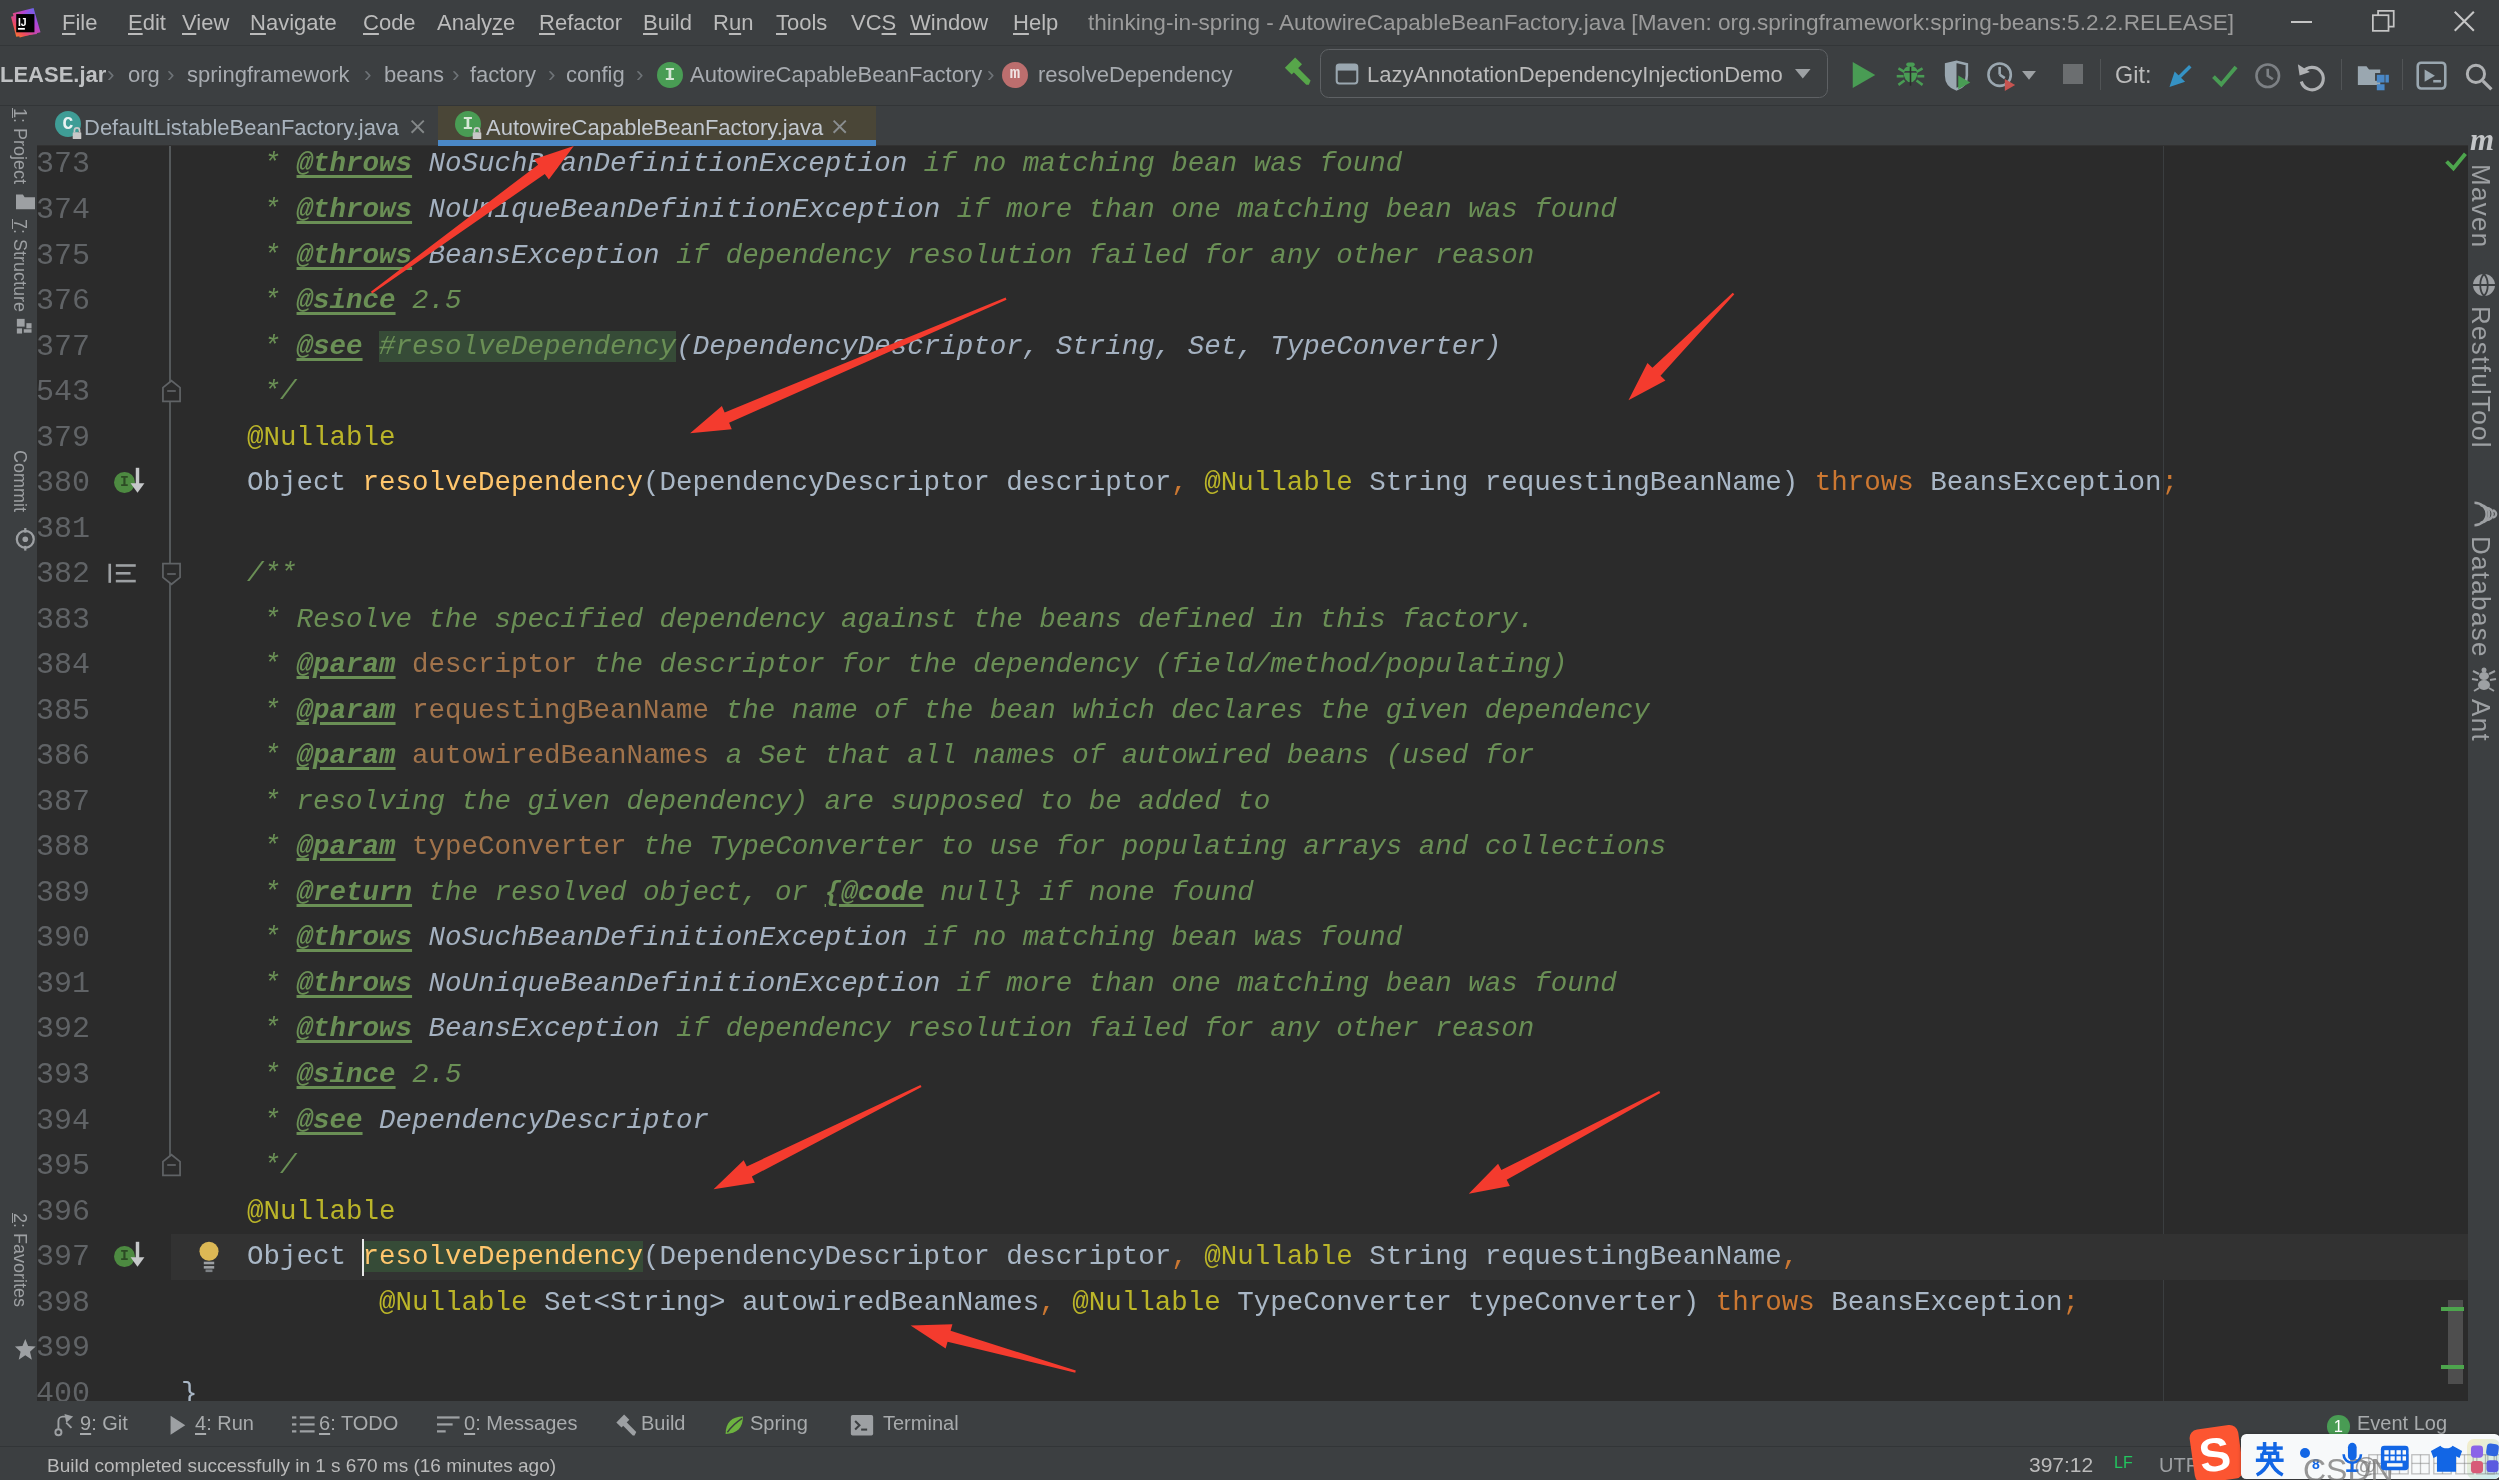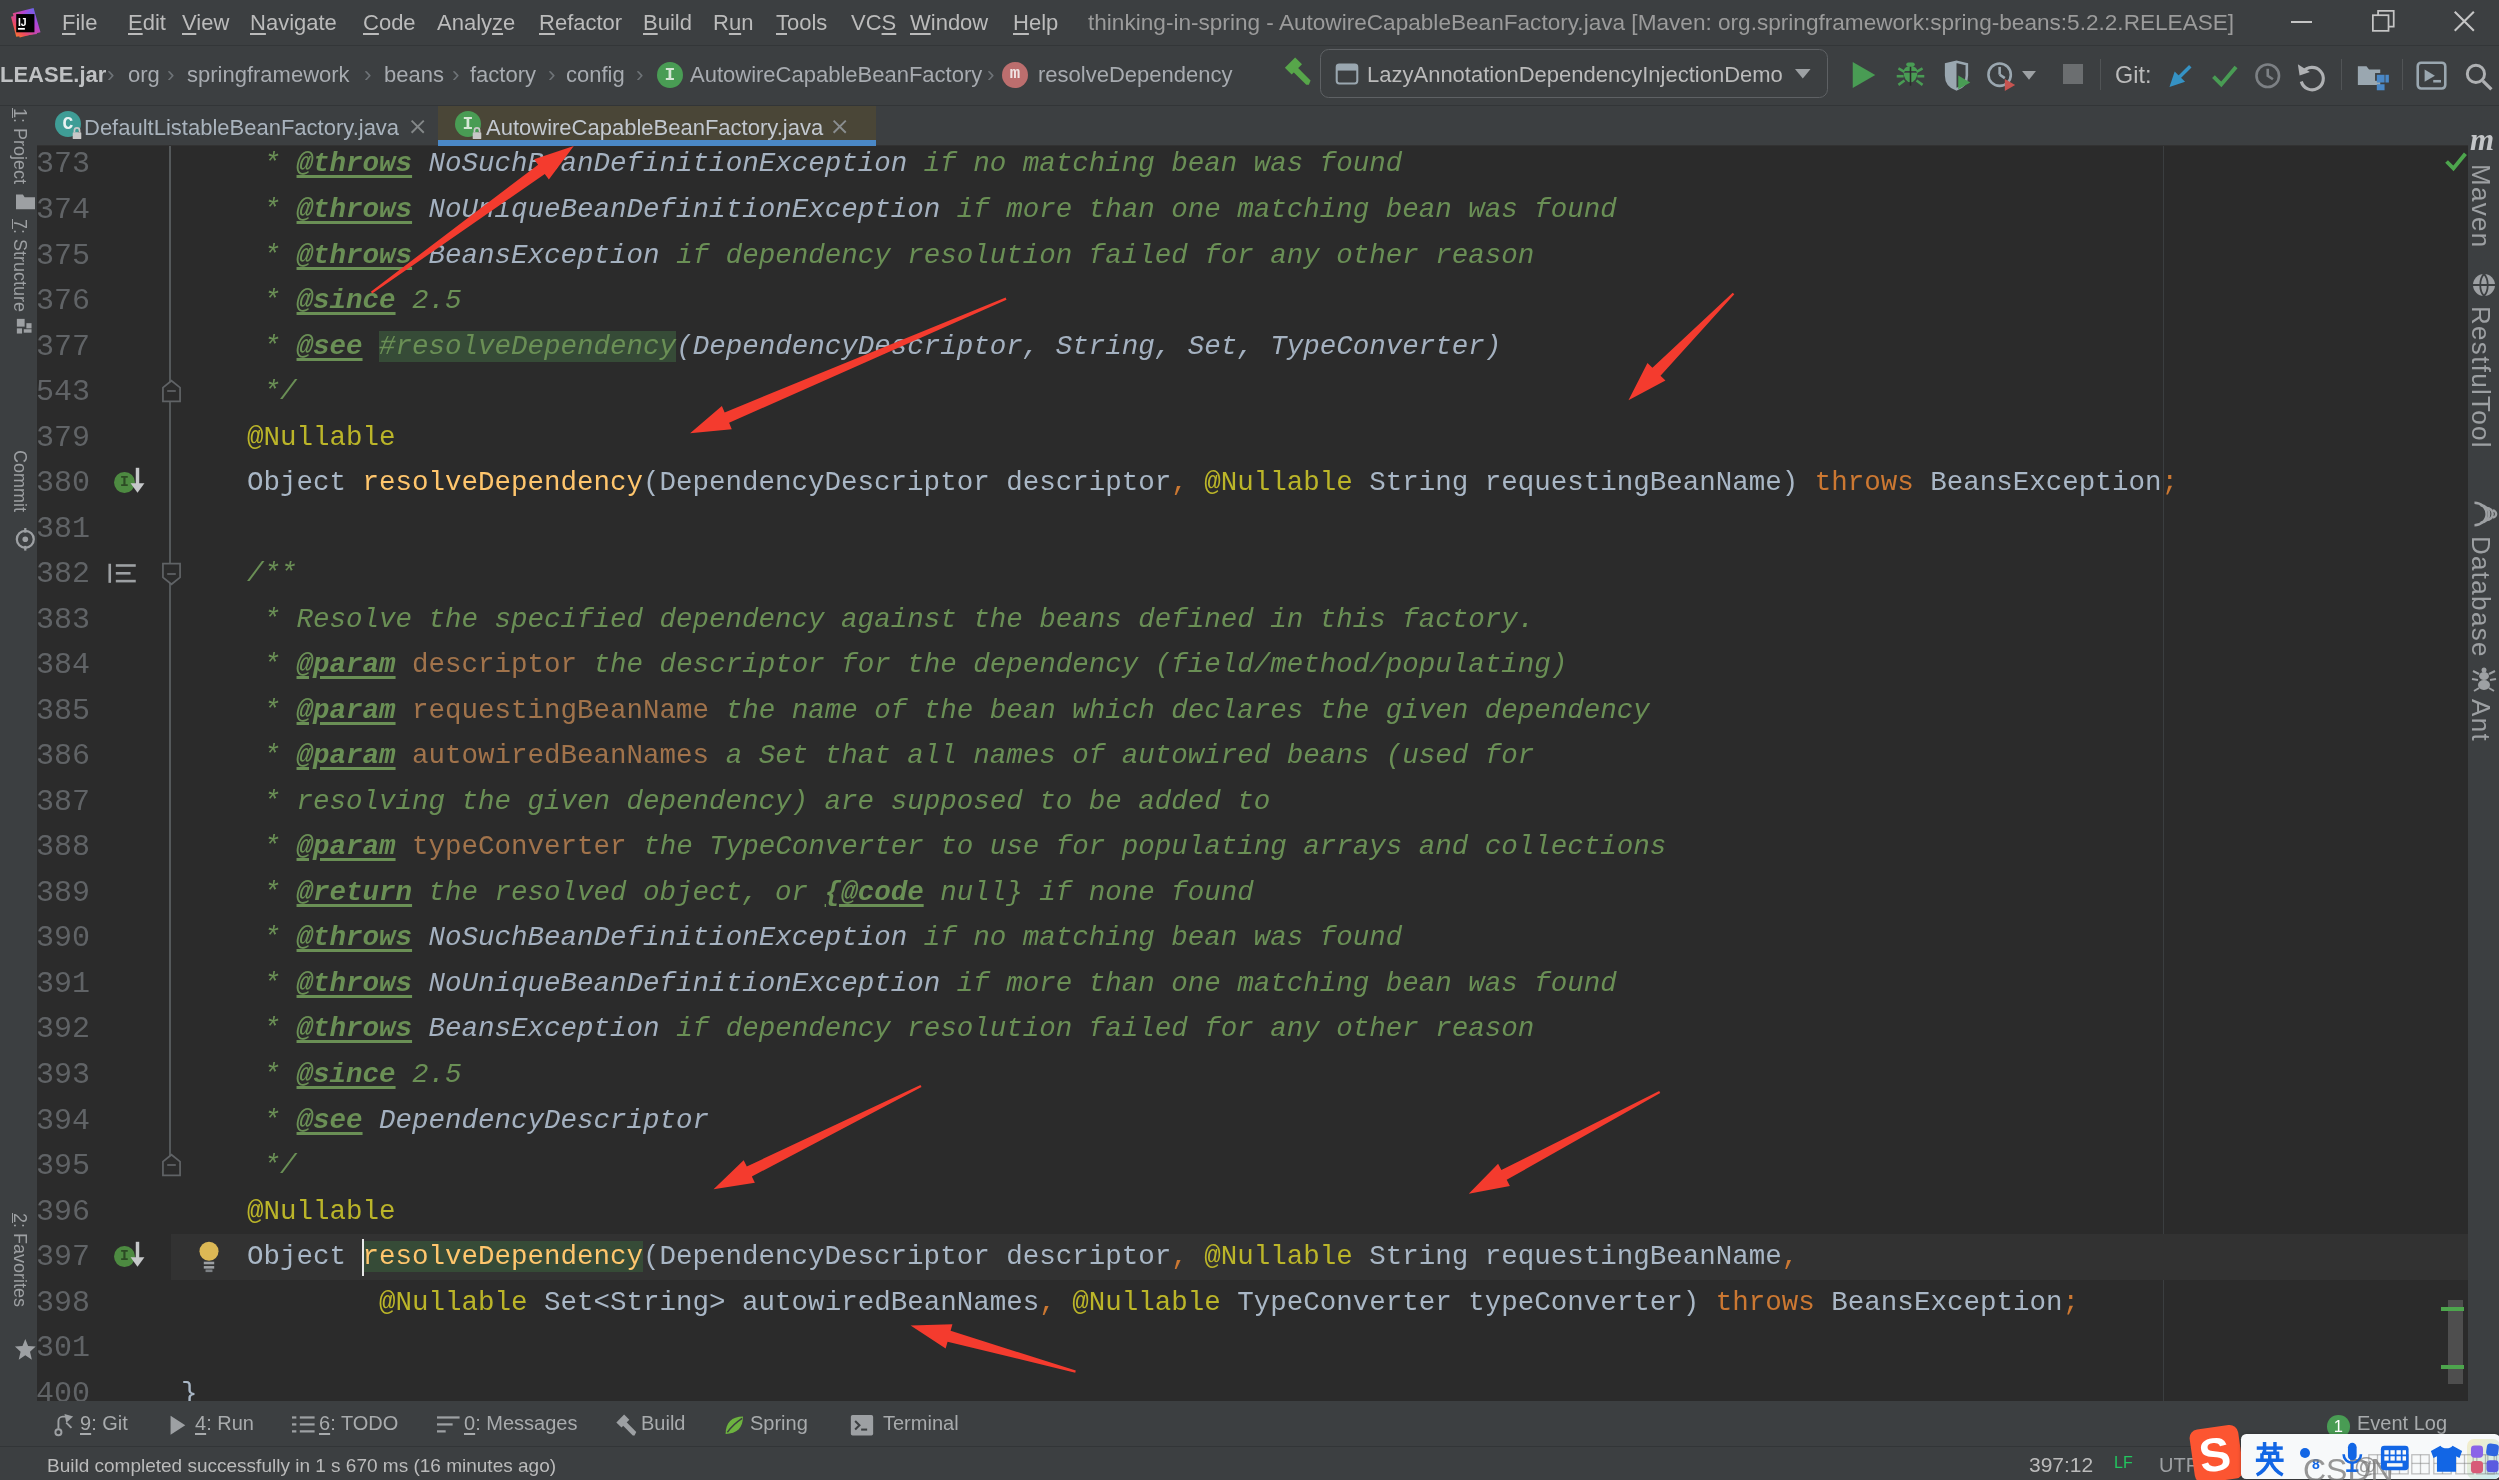--- a/index.html
+++ b/index.html
@@ -290,21 +290,21 @@
 <div class="ln" style="top:1098px;line-height:46px">394</div>
 <div class="cl" style="top:1098px;line-height:46px"><span class="g">     * </span><span class="gt">@see</span><span class="g"> </span><span class="cn">DependencyDescriptor</span></div>
 <div class="ln" style="top:1143px;line-height:46px">395</div>
 <div class="cl" style="top:1143px;line-height:46px"><span class="g">     */</span></div>
 <div class="ln" style="top:1189px;line-height:46px">396</div>
 <div class="cl" style="top:1189px;line-height:46px"><span class="w">    </span><span class="y">@Nullable</span></div>
 <div class="ln" style="top:1234px;line-height:46px">397</div>
 <div class="cl" style="top:1234px;line-height:46px"><span class="w">    Object </span><span class="m hl">resolveDependency</span><span class="w">(DependencyDescriptor descriptor</span><span class="o">,</span><span class="w"> </span><span class="y">@Nullable</span><span class="w"> String requestingBeanName</span><span class="o">,</span></div>
 <div class="ln" style="top:1280px;line-height:46px">398</div>
 <div class="cl" style="top:1280px;line-height:46px"><span class="w">            </span><span class="y">@Nullable</span><span class="w"> Set&lt;String&gt; autowiredBeanNames</span><span class="o">,</span><span class="w"> </span><span class="y">@Nullable</span><span class="w"> TypeConverter typeConverter) </span><span class="k">throws</span><span class="w"> BeansException</span><span class="o">;</span></div>
-<div class="ln" style="top:1325px;line-height:46px">301</div>
+<div class="ln" style="top:1325px;line-height:46px">399</div>
 <div class="ln" style="top:1371px;line-height:46px">400</div>
 <div class="cl" style="top:1371px;line-height:46px"><span class="w">}</span></div>
 <div class="a" style="left:362px;top:1239px;width:2.3px;height:37px;background:#e8e8e8"></div>
 <div class="a" style="left:114px;top:472px;width:21px;height:21px;border-radius:10.4px;background:#4d8a41;color:#2c4a24;font-family:Liberation Mono;font-size:14.8px;font-weight:bold;text-align:center;line-height:21px">I</div>
 <svg class="a" width="19" height="29.5" style="left:128px;top:466px" viewBox="0 0 22 34">
 <line x1="11" y1="2" x2="11" y2="22" stroke="#c6c8ca" stroke-width="4"></line>
 <polygon points="3,20 19,20 11,31" fill="#c6c8ca"></polygon>
   </svg>
 <div class="a" style="left:114px;top:1246px;width:21px;height:21px;border-radius:10.4px;background:#4d8a41;color:#2c4a24;font-family:Liberation Mono;font-size:14.8px;font-weight:bold;text-align:center;line-height:21px">I</div>
 <svg class="a" width="19" height="29.5" style="left:128px;top:1240px" viewBox="0 0 22 34">

